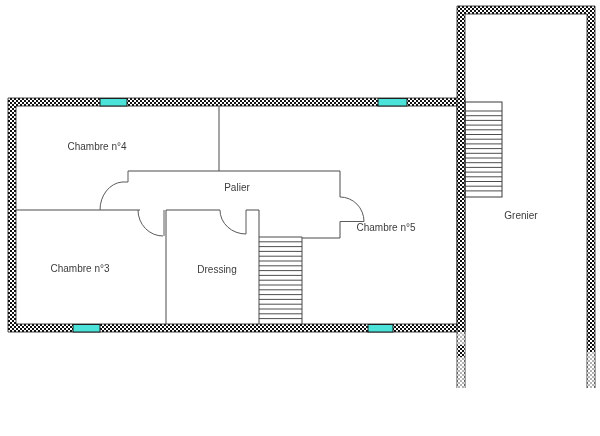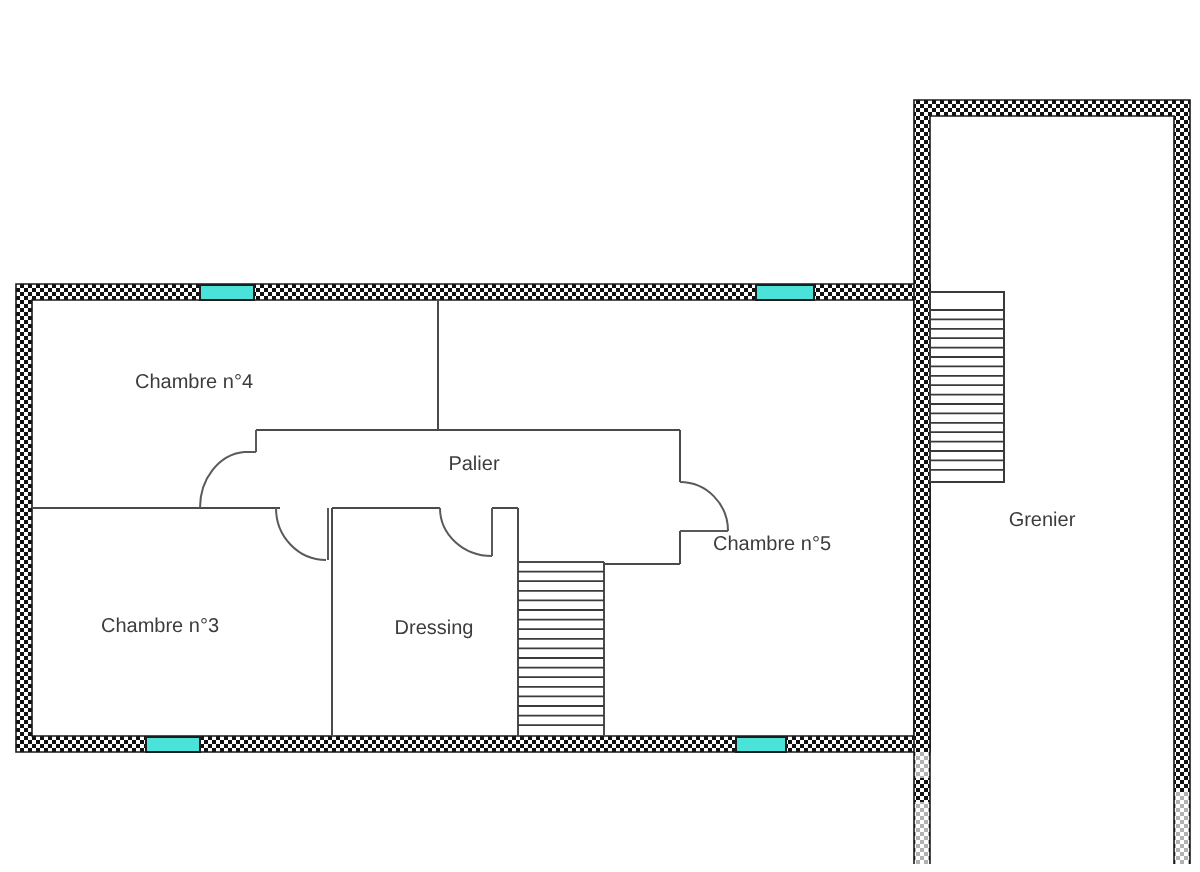--- a/index.html
+++ b/index.html
@@ -2,21 +2,20 @@
 <html><head>
 <meta charset="utf-8">
 <style>
   html,body{margin:0;padding:0;background:#ffffff;}
   .canvas{
     position:relative;
     width:600px;height:388px;
     background:#ffffff;
     font-family:"Liberation Sans", sans-serif;
     overflow:hidden;
-    margin-top:44px;
   }
   svg text{
     font-family:"Liberation Sans","DejaVu Sans",sans-serif;
     font-size:10px;
     fill:#3c3c3c;
   }
   .interior-line{stroke:#4a4a4a;stroke-width:1;fill:none;}
   .door-arc{stroke:#5a5a5a;stroke-width:1;fill:none;}
   .stair-frame{stroke:#3a3a3a;stroke-width:1;fill:none;}
   [data-name$="-treads"] line{stroke:#3a3a3a;stroke-width:0.9;}

